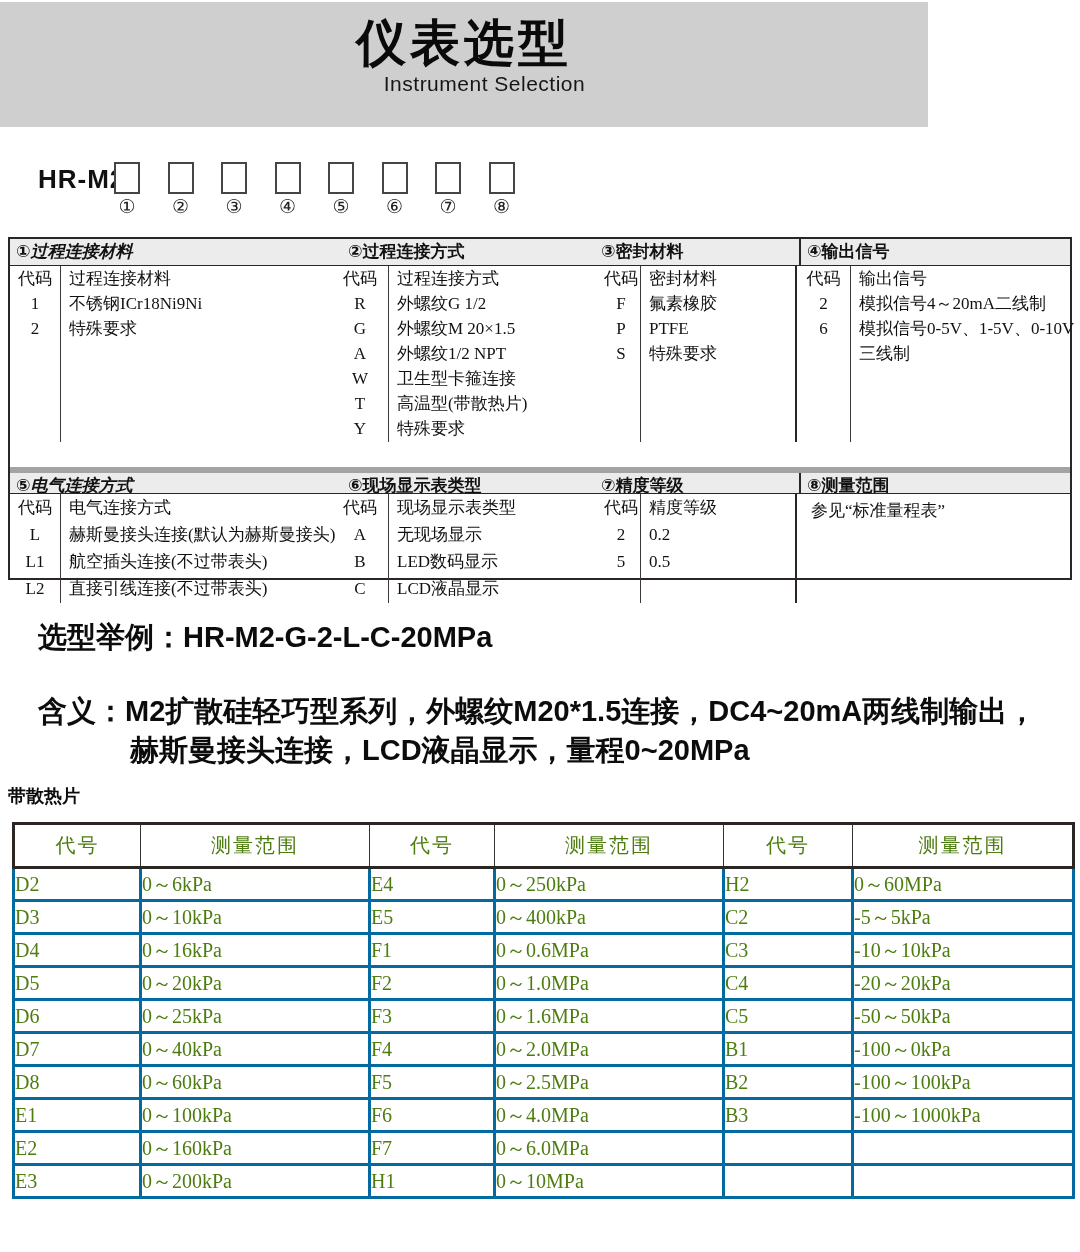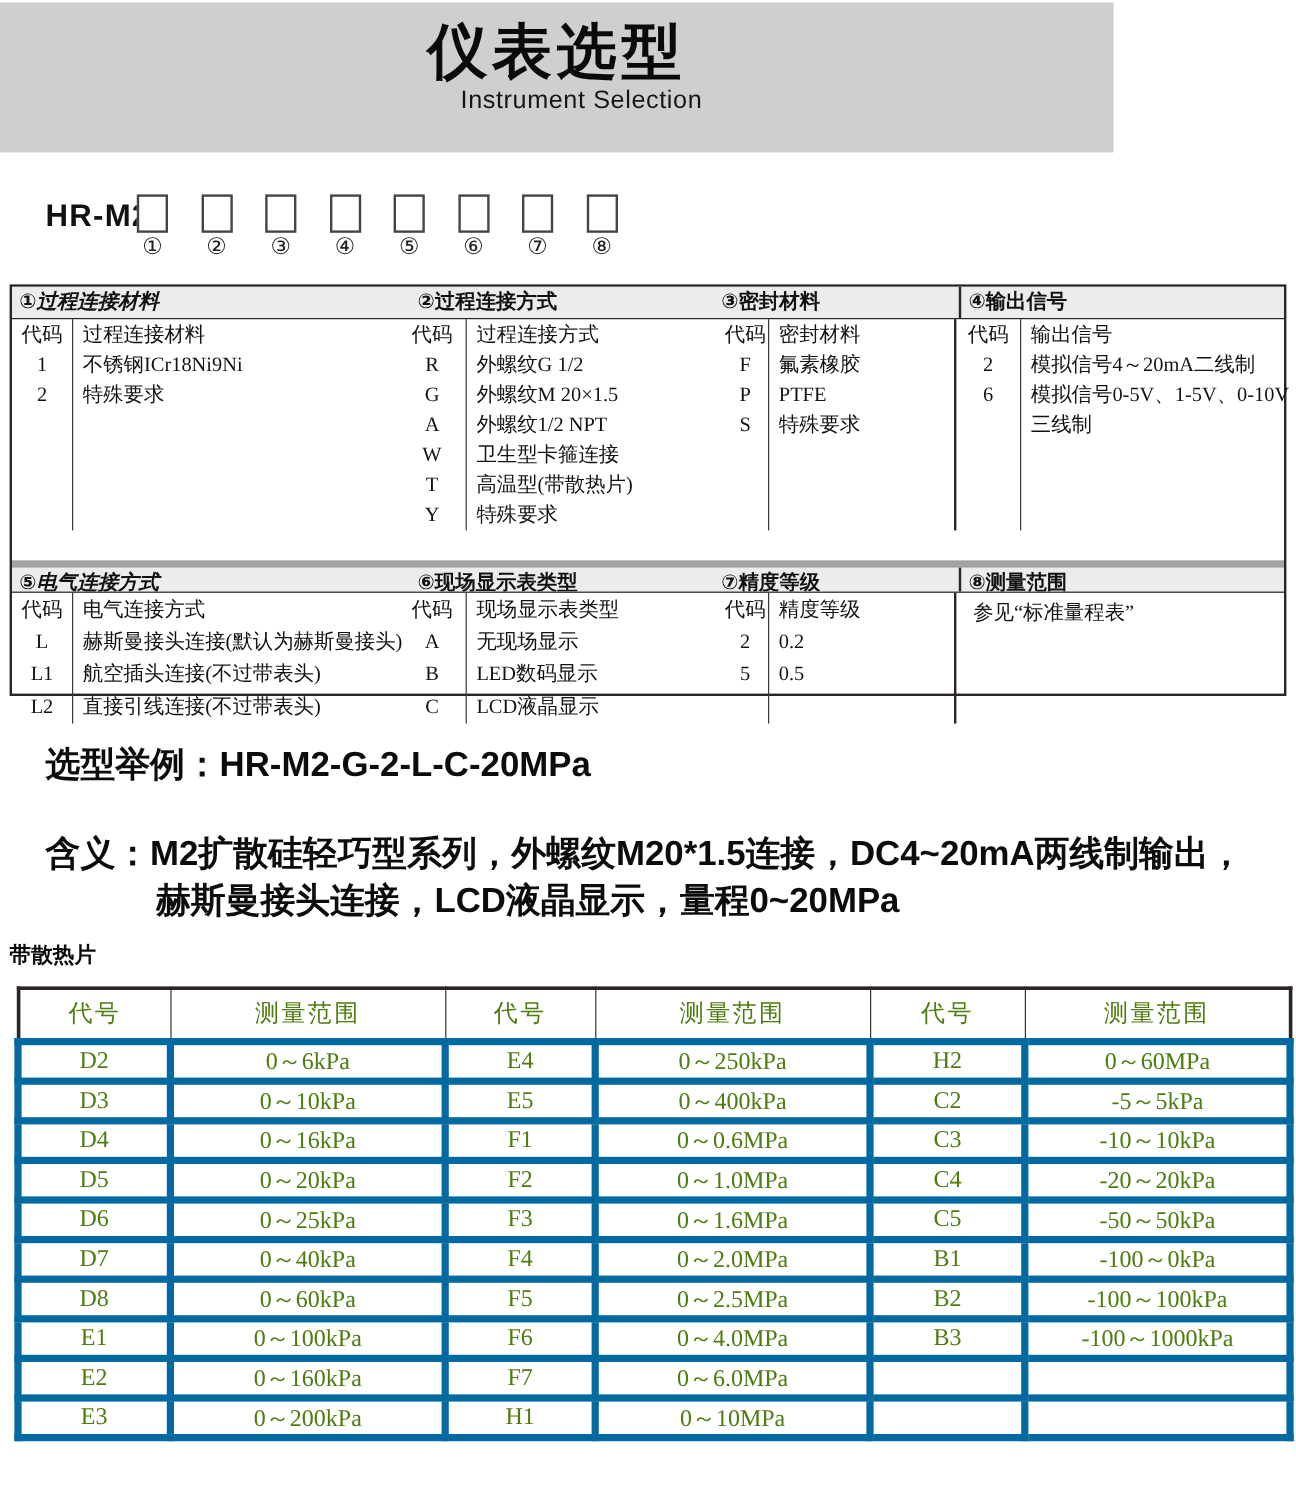--- a/index.html
+++ b/index.html
@@ -90,21 +90,21 @@
     border-collapse:collapse; table-layout:fixed;
     font-size:20px; color:#4d7c0f;
   }
   table.rt { border:3px solid #2b2523; }
   .rt th {
     height:44px; font-weight:normal; text-align:center;
     border:1px solid #3a3430; border-bottom:3px solid #2b2523;
     background:#fff; letter-spacing:2px;
   }
   .rt td {
-    height:33px; text-align:center; border:6px solid #0369a1;
+    height:33px; text-align:left; border:3px solid #0369a1;
     white-space:nowrap;
   }
 </style>
 </head>
 <body>
 
 <div class="banner">
   <div class="banner-title">仪表选型</div>
   <div class="banner-sub">Instrument Selection</div>
 </div>

